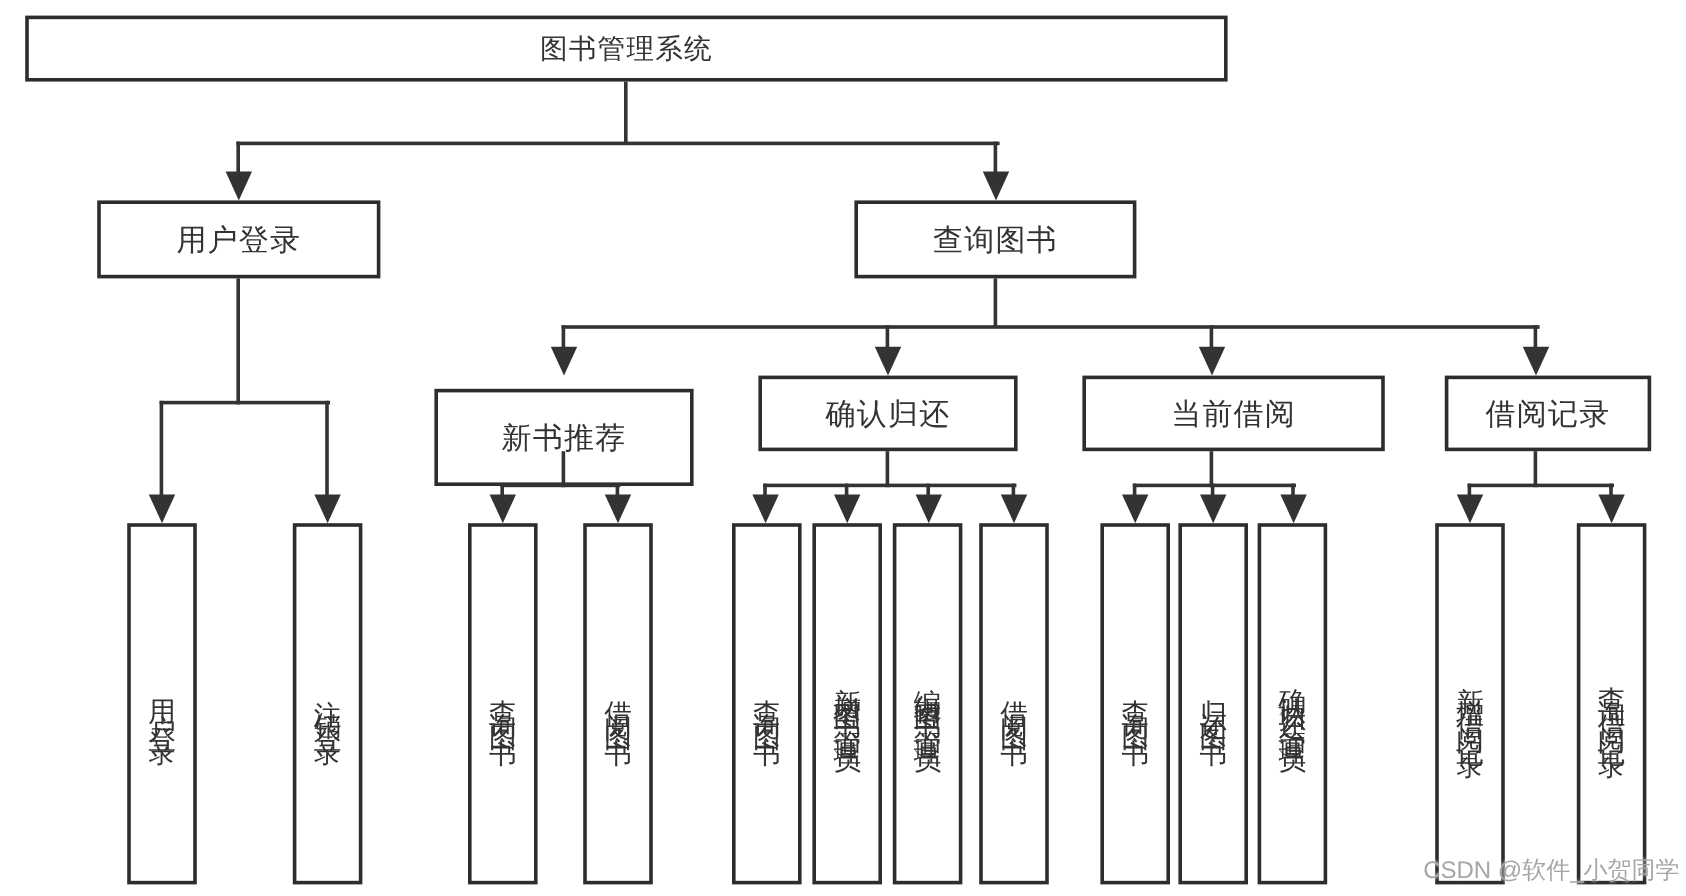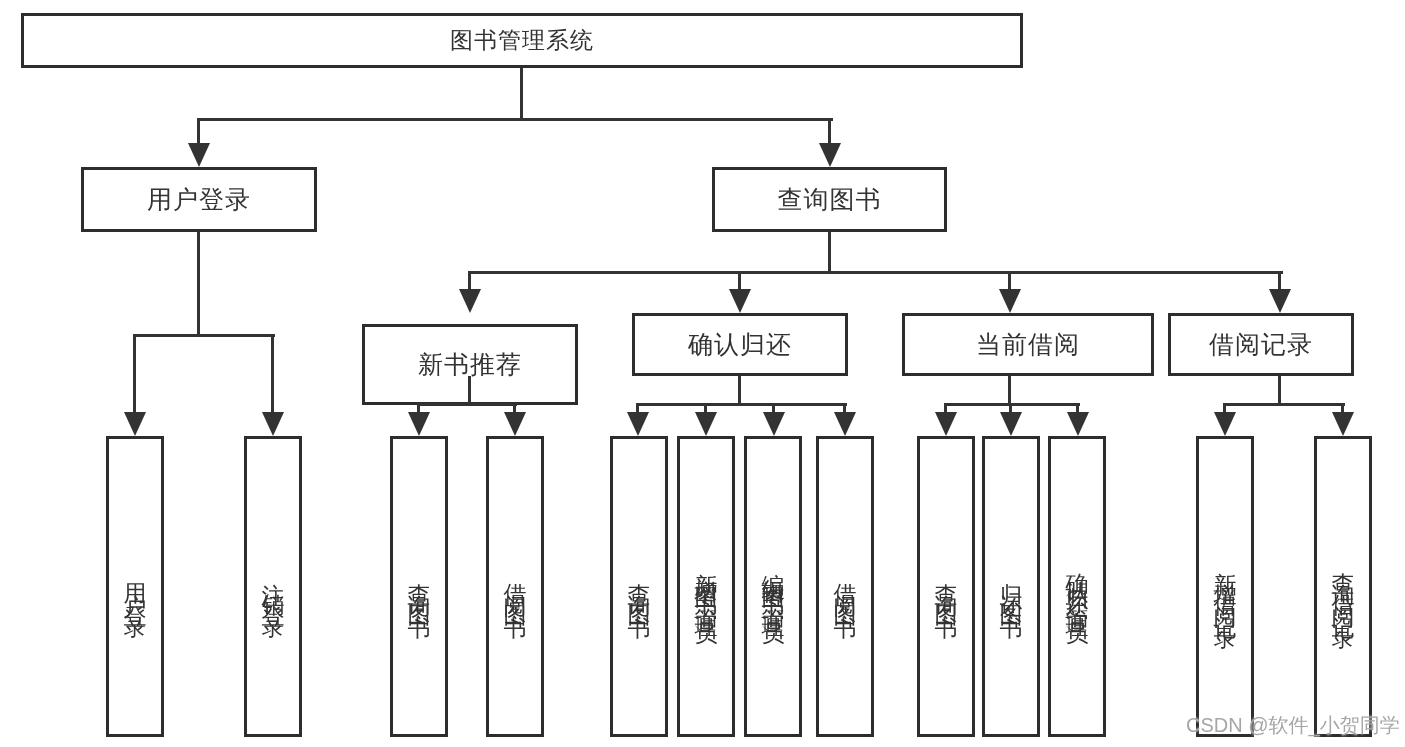--- a/index.html
+++ b/index.html
@@ -50,21 +50,21 @@
 
   <div class="box" style="left:362px;top:324px;width:216px;height:81px">
     <span class="lbl">新书推荐</span>
   </div>
   <div class="box" style="left:632px;top:313px;width:216px;height:63px">
     <span class="lbl">确认归还</span>
   </div>
   <div class="box" style="left:902px;top:313px;width:252px;height:63px">
     <span class="lbl">当前借阅</span>
   </div>
-  <div class="box" style="left:1168px;top:313px;width:186px;height:63px">
+  <div class="box" style="left:1204px;top:313px;width:172px;height:63px">
     <span class="lbl">借阅记录</span>
   </div>
 
   <div class="box leaf" style="left:106px">
     <span class="vlbl">用户登录</span>
   </div>
   <div class="box leaf" style="left:244px">
     <span class="vlbl">注销登录</span>
   </div>
 

